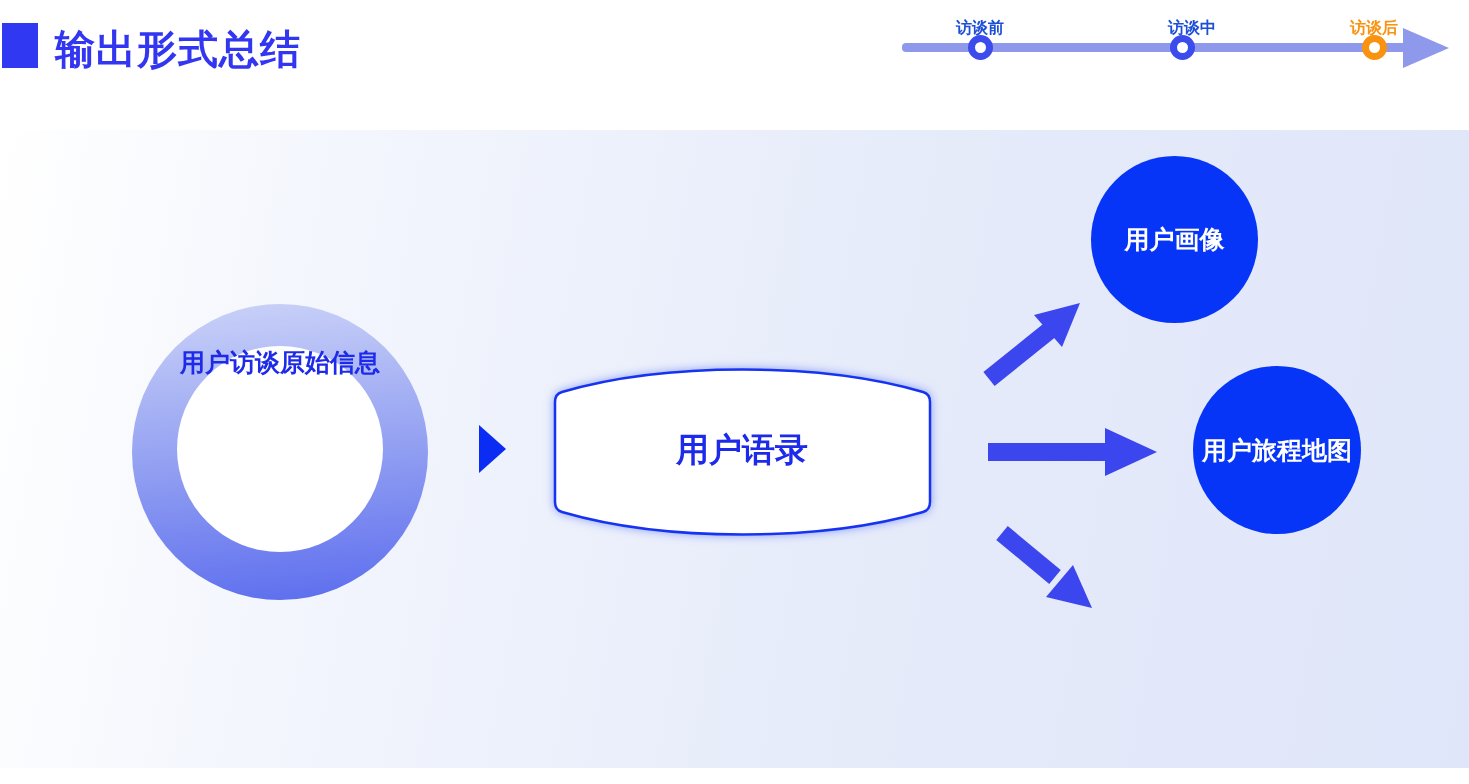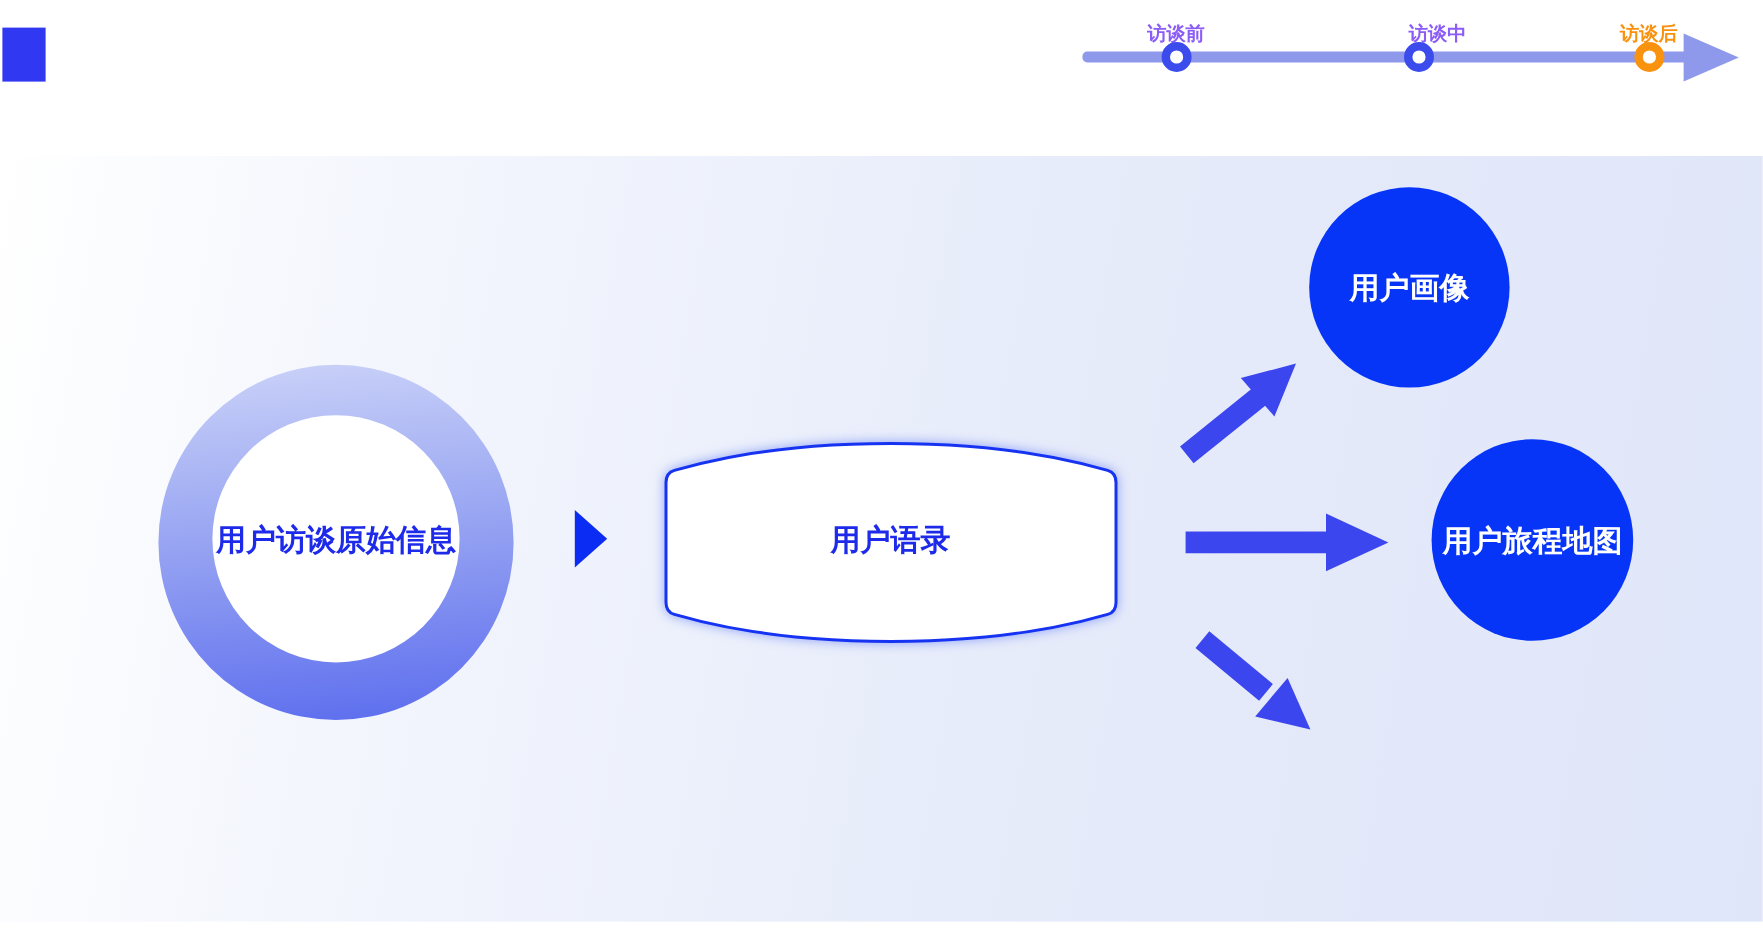--- a/index.html
+++ b/index.html
@@ -15,21 +15,21 @@
   .page-title {
     position: absolute; left: 55px; top: 22px;
     font-size: 40px; font-weight: bold; color: #3336f1; letter-spacing: 1px;
     white-space: nowrap;
   }
 
   
   .timeline { position: absolute; left: 900px; top: 10px; width: 569px; height: 80px; }
   .tl-label {
     position: absolute; top: 8px; width: 80px; text-align: center;
-    font-size: 16px; font-weight: bold; color: #8b5cf6; white-space: nowrap;
+    font-size: 16px; font-weight: bold; color: #1d4ed8; white-space: nowrap;
   }
   .tl-label.current { color: #f8920f; text-align: center; }
   .tl-bar {
     position: absolute; left: 2px; top: 33px; width: 505px; height: 9px;
     background: #8e99ec; border-radius: 4px;
   }
   .tl-arrowhead {
     position: absolute; left: 503px; top: 18px; width: 0; height: 0;
     border-left: 46px solid #8e99ec;
     border-top: 20px solid transparent;
@@ -49,39 +49,39 @@
 
   
   .source-ring {
     position: absolute; left: 132px; top: 304px; width: 296px; height: 296px;
     border-radius: 50%;
     background: linear-gradient(175deg, #cbd3f8 0%, #96a3f2 48%, #5b6cee 100%);
   }
   .source-inner {
     position: absolute; left: 45px; top: 42px; width: 206px; height: 206px;
     border-radius: 50%; background: #ffffff;
-    display: flex; align-items: center; justify-content: center;
+    display: flex; justify-content: center;
   }
   .source-label {
     font-size: 25px; font-weight: bold; color: #1d2ae9; white-space: nowrap;
   }
 
   
   .play-triangle {
     position: absolute; left: 479px; top: 425px; width: 0; height: 0;
     border-left: 27px solid #0b2cf3;
     border-top: 24px solid transparent;
     border-bottom: 24px solid transparent;
   }
 
   
   .quote-svg { position: absolute; left: 545px; top: 352px; width: 400px; height: 200px; }
   .quote-label {
     position: absolute; left: 642px; top: 436px; width: 200px; height: 28px;
-    text-align: center; font-size: 25px; font-weight: bold; color: #1d2ae9;
+    text-align: center; font-size: 33px; font-weight: bold; color: #1d2ae9;
     line-height: 28px; white-space: nowrap;
   }
 
   
   .flow-arrow { position: absolute; }
   .flow-arrow line { stroke: #3c46ee; stroke-width: 18; }
   .flow-arrow polygon { fill: #3c46ee; }
 
   
   .output-circle {
@@ -94,24 +94,25 @@
   .oc-persona { left: 1091px; top: 156px; width: 167px; height: 167px; }
   .oc-journey { left: 1193px; top: 366px; width: 168px; height: 168px; }
   .oc-questions { left: 1090px; top: 576px; width: 168px; height: 168px; }
 </style>
 </head>
 <body>
 
 <div class="stage">
 
   <div class="title-square"></div>
+  <h1 class="page-title">输出形式总结</h1>
 
   <div class="timeline">
     <div class="tl-label" style="left: 40px;">访谈前</div>
-    <div class="tl-label" style="left: 242px; text-align: right;">访谈中</div>
+    <div class="tl-label" style="left: 252px;">访谈中</div>
     <div class="tl-label current" style="left: 334px; left: 434px;">访谈后</div>
     <div class="tl-bar"></div>
     <div class="tl-arrowhead"></div>
     <div class="tl-marker" style="left: 68px;"></div>
     <div class="tl-marker" style="left: 270px;"></div>
     <div class="tl-marker current" style="left: 462px;"></div>
   </div>
 
   <div class="panel"></div>
 

